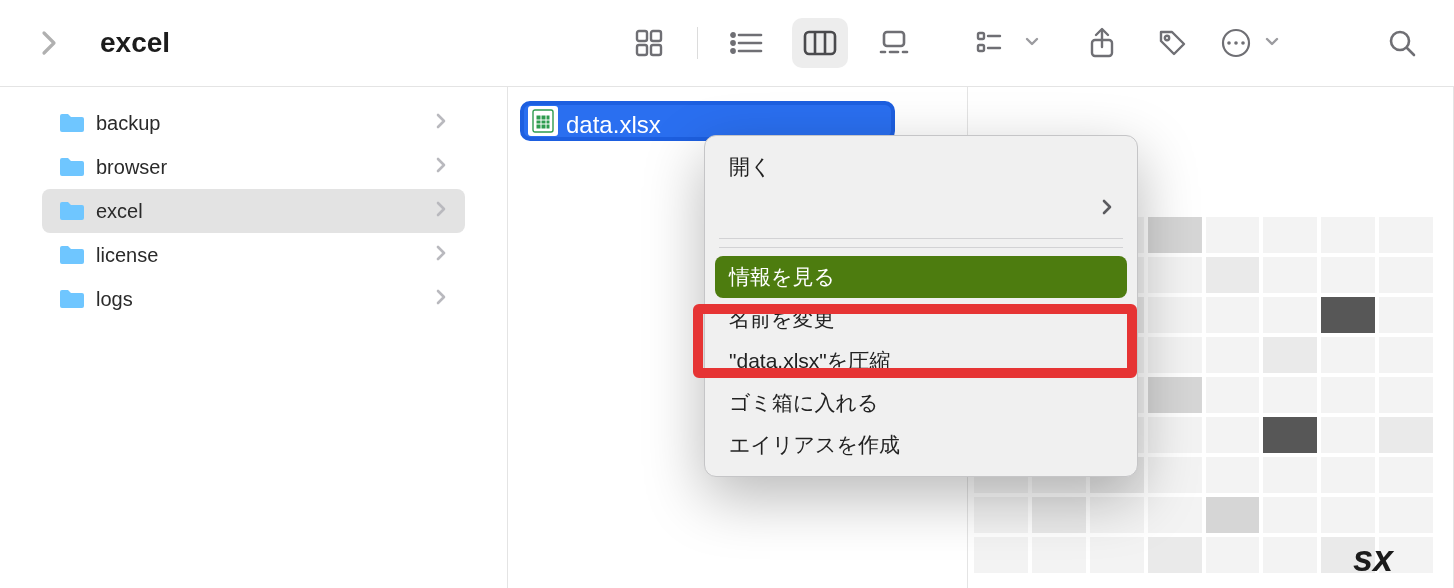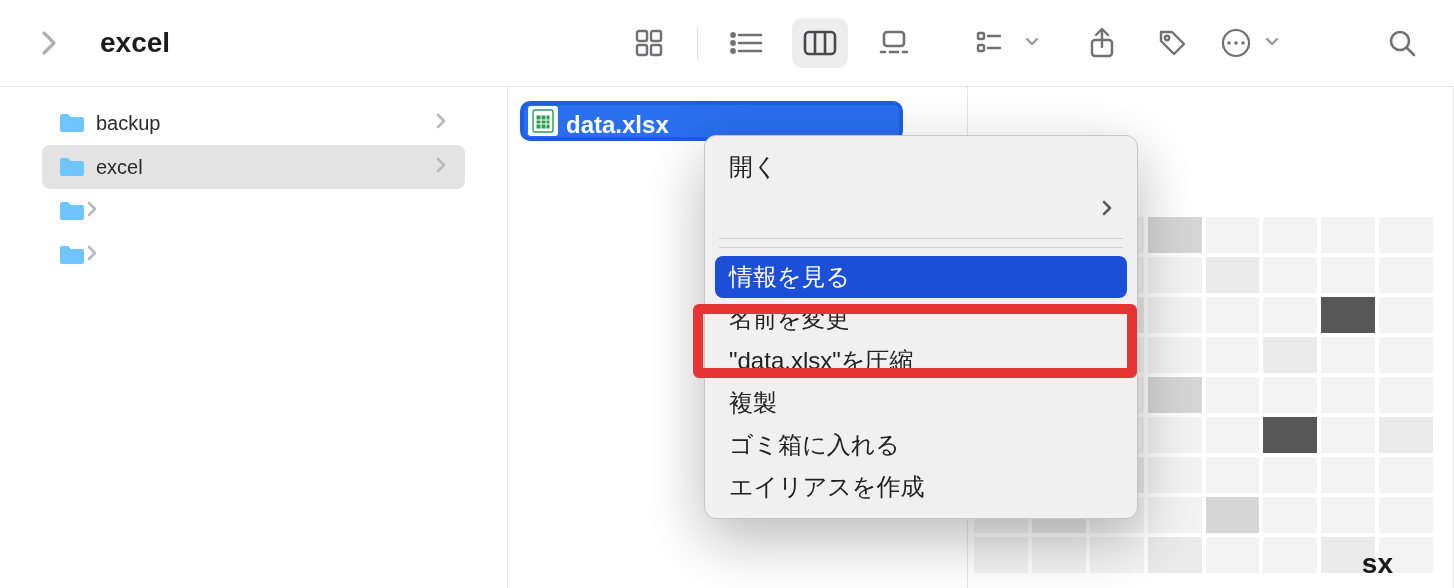--- a/index.html
+++ b/index.html
@@ -74,44 +74,44 @@
     border-radius:10px;
     background:#2a6ff0;
     height:40px;
     padding-right: 230px;
   }
   .filechip .ficon {
     width:30px; height:30px; background:#fff; border-radius:3px;
     margin:0 8px 0 4px;
     display:flex; align-items:center; justify-content:center;
   }
-  .filechip .ftxt { color:#fff; font-size:24px; font-weight:700;margin-top:8px; }
+  .filechip .ftxt { color:#fff; font-size:24px; font-weight:400;margin-top:8px; }
 
   
   .ctxmenu {
     position:absolute;
     left:704px; top:135px;
     width:434px;
     background:#f0f0f0;
     border:1px solid #c5c5c7;
     border-radius:12px;
     box-shadow: 0 20px 60px rgba(0,0,0,.28);
     padding:10px 0 10px 0;
     z-index:30;
   }
   .mi {
     height:42px;
     display:flex; align-items:center;
     padding:0 24px;
-    font-size:24px;
+    font-size:21px;
     color:#222;
     position:relative;
   }
   .mi .arrow { margin-left:auto; color:#5b5b5f; }
-  .mi.hover { background:#1d4ed8; color:#fff; border-radius:8px; margin:0 10px; padding:0 14px; height:42px;}
+  .mi.hover { background:#4d7c0f; color:#fff; border-radius:8px; margin:0 10px; padding:0 14px; height:42px;}
   .msep { height:1px; background:#d2d2d4; margin:8px 14px; }
   .red-callout {
     position:absolute;
     left:-12px;
     width:444px;
     height:74px;
     border:10px solid #e63434;
     border-radius:6px;
     pointer-events:none;
     top:168px;
@@ -125,21 +125,21 @@
     grid-auto-rows: 36px;
     gap:4px;
     opacity:.85;
   }
   .preview span { background:#f2f2f2; }
   .preview span.d1 { background:#3a3a3a; }
   .preview span.d2 { background:#e7e7e7; }
   .preview span.d3 { background:#cfcfcf; }
   .pvlabel{
     position:absolute; bottom:8px; right:60px;
-    font-size:28px; font-weight:700; color:#1b1b1b;
+    font-size:36px; font-weight:700; color:#1b1b1b;font-style:italic;
   }
 </style>
 </head>
 <body>
 
 <div class="toolbar">
   <span class="tb-chev">
     <svg width="18" height="28" viewBox="0 0 18 28" fill="none">
         <path d="M4 4 L14 14 L4 24" stroke="currentColor" stroke-width="3.2" stroke-linecap="round" stroke-linejoin="round"></path>
       </svg>
@@ -243,41 +243,52 @@
   <div class="col col-left">
     <div class="row">
       <svg class="folder-ic" viewBox="0 0 28 22">
           <path d="M2 4 Q2 2 4 2 H10 L13 5 H24 Q26 5 26 7 V18 Q26 20 24 20 H4 Q2 20 2 18 Z" fill="#6fc6ff"></path>
         </svg>
       <span class="name">backup</span>
       <span class="chev"><svg width="12" height="18" viewBox="0 0 12 18">
             <path d="M3 3 L9 9 L3 15" fill="none" stroke="currentColor" stroke-width="2.6" stroke-linecap="round" stroke-linejoin="round"></path>
           </svg></span>
     </div>
+    <div class="row">
+      <svg class="folder-ic" viewBox="0 0 28 22">
+          <path d="M2 4 Q2 2 4 2 H10 L13 5 H24 Q26 5 26 7 V18 Q26 20 24 20 H4 Q2 20 2 18 Z" fill="#6fc6ff"></path>
+        </svg>
+      <span class="name">browser</span>
+      <span class="chev"><svg width="12" height="18" viewBox="0 0 12 18">
+            <path d="M3 3 L9 9 L3 15" fill="none" stroke="currentColor" stroke-width="2.6" stroke-linecap="round" stroke-linejoin="round"></path>
+          </svg></span>
+    </div>
     <div class="row selected">
       <svg class="folder-ic" viewBox="0 0 28 22">
           <path d="M2 4 Q2 2 4 2 H10 L13 5 H24 Q26 5 26 7 V18 Q26 20 24 20 H4 Q2 20 2 18 Z" fill="#6fc6ff"></path>
         </svg>
       <span class="name">excel</span>
       <span class="chev"><svg width="12" height="18" viewBox="0 0 12 18">
             <path d="M3 3 L9 9 L3 15" fill="none" stroke="currentColor" stroke-width="2.6" stroke-linecap="round" stroke-linejoin="round"></path>
           </svg></span>
     </div>
     <div class="row">
       <svg class="folder-ic" viewBox="0 0 28 22">
           <path d="M2 4 Q2 2 4 2 H10 L13 5 H24 Q26 5 26 7 V18 Q26 20 24 20 H4 Q2 20 2 18 Z" fill="#6fc6ff"></path>
         </svg>
+      <span class="name">license</span>
       <span class="chev"><svg width="12" height="18" viewBox="0 0 12 18">
             <path d="M3 3 L9 9 L3 15" fill="none" stroke="currentColor" stroke-width="2.6" stroke-linecap="round" stroke-linejoin="round"></path>
           </svg></span>
     </div>
     <div class="row">
       <svg class="folder-ic" viewBox="0 0 28 22">
           <path d="M2 4 Q2 2 4 2 H10 L13 5 H24 Q26 5 26 7 V18 Q26 20 24 20 H4 Q2 20 2 18 Z" fill="#6fc6ff"></path>
         </svg>
+      <span class="name">logs</span>
       <span class="chev"><svg width="12" height="18" viewBox="0 0 12 18">
             <path d="M3 3 L9 9 L3 15" fill="none" stroke="currentColor" stroke-width="2.6" stroke-linecap="round" stroke-linejoin="round"></path>
           </svg></span>
     </div>
   </div>
 
   <div class="col col-mid">
     <div class="filechip">
       <span class="ficon">
         <svg width="22" height="24" viewBox="0 0 22 24">
@@ -390,23 +401,20 @@
   <div class="mi hover">
     <span>情報を見る</span>
   </div>
   <div class="mi">
     <span>名前を変更</span>
   </div>
   <div class="mi">
     <span>"data.xlsx"を圧縮</span>
   </div>
   <div class="mi">
-    <span>複製</span>
-  </div>
-  <div class="mi">
     <span>ゴミ箱に入れる</span>
   </div>
   <div class="mi">
     <span>エイリアスを作成</span>
   </div>
 
   <div class="red-callout"></div>
 </div>
 
 </body></html>

